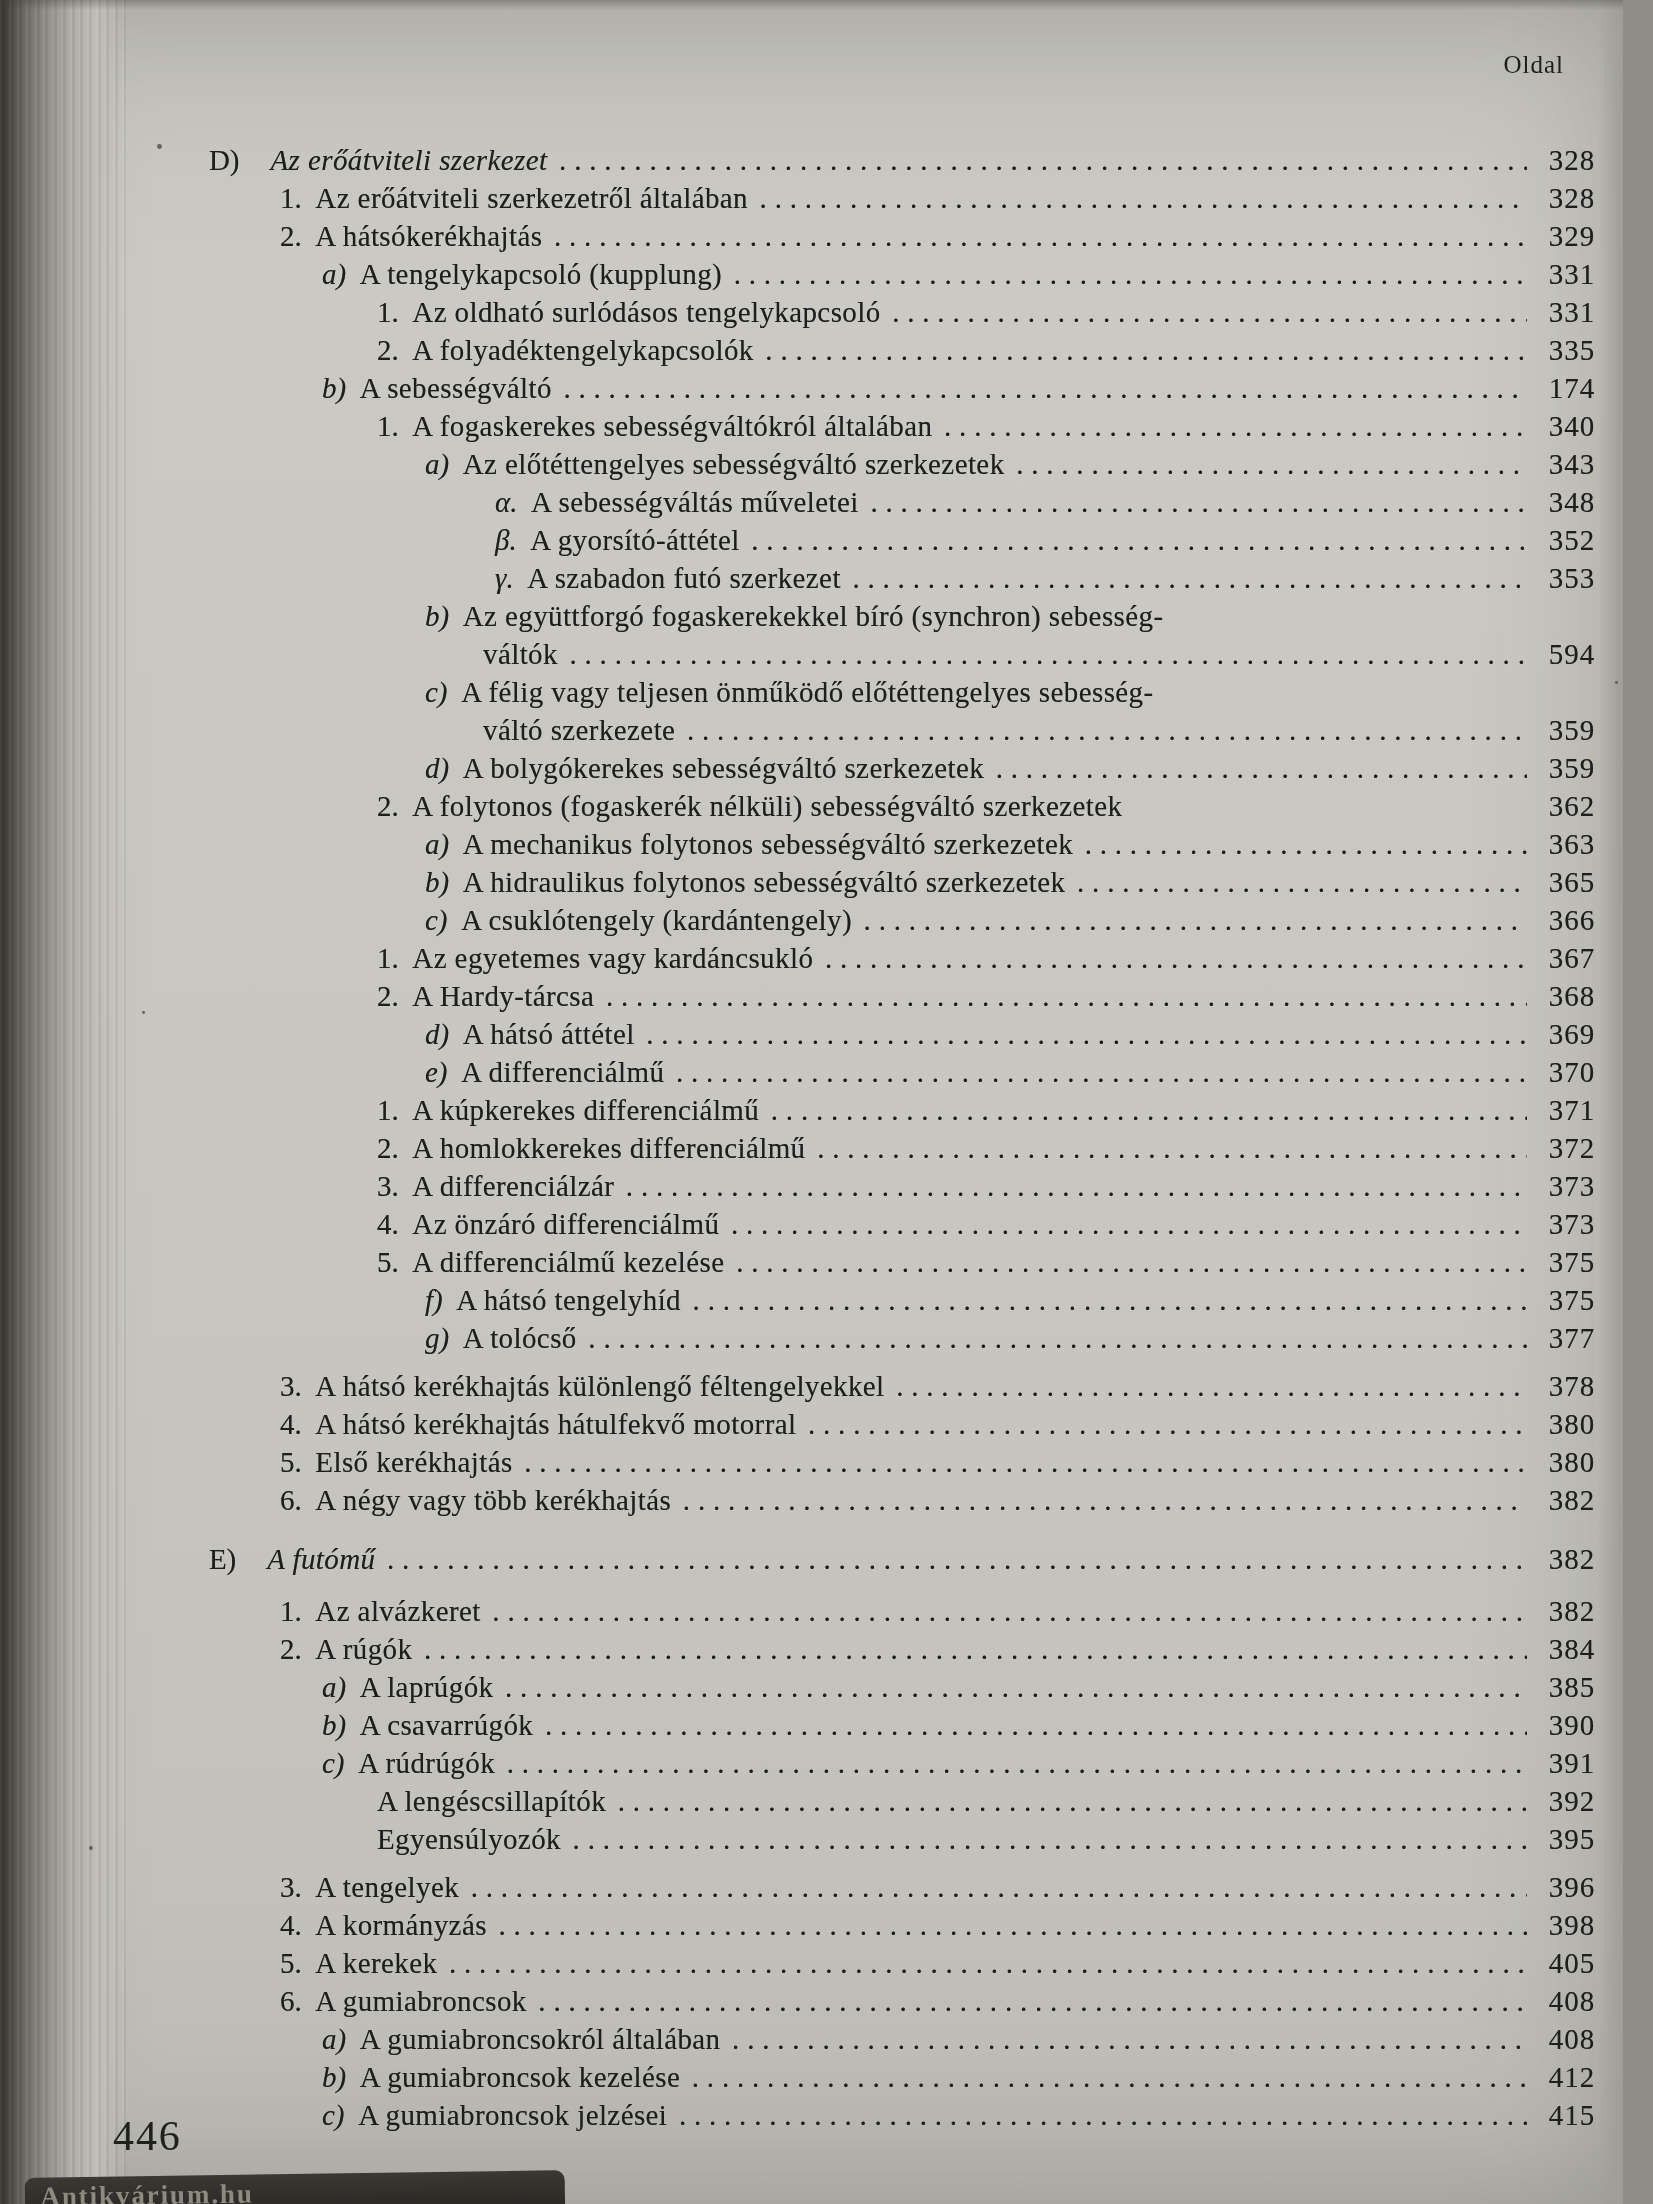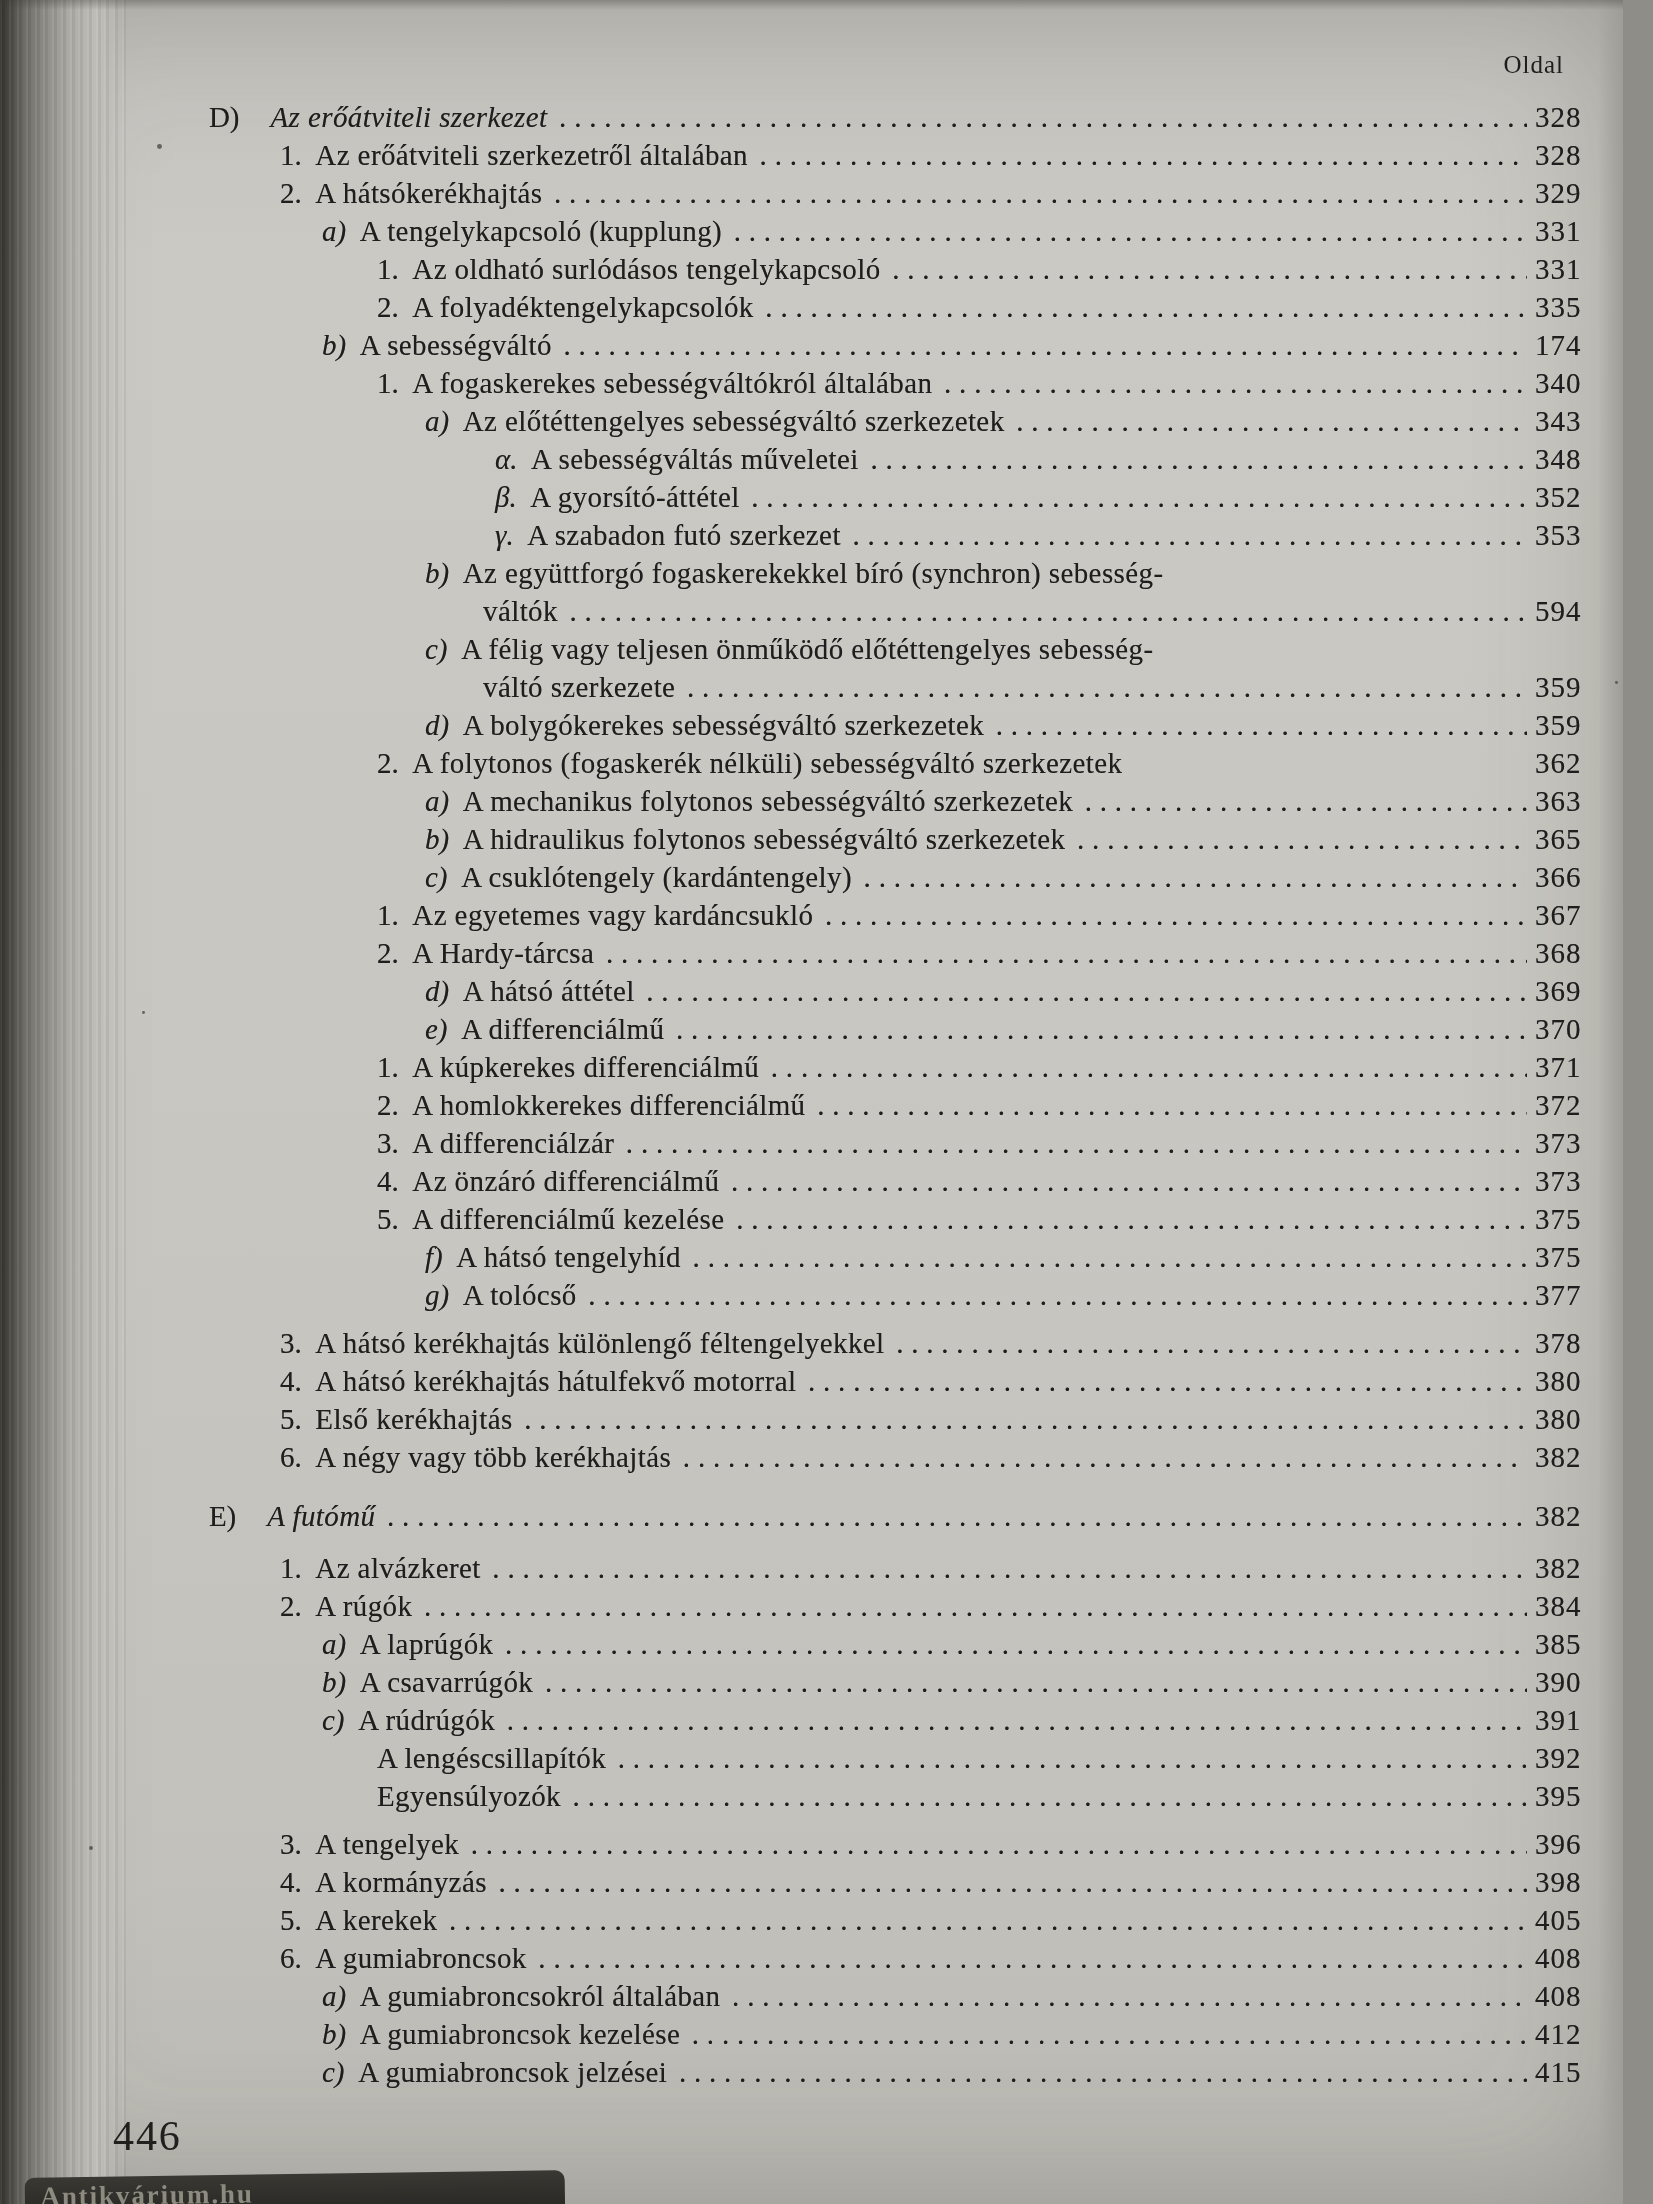--- a/index.html
+++ b/index.html
@@ -37,28 +37,28 @@
   .lvl0{padding-left:4.9px;}
   .lvl1{padding-left:76px;}
   .lvl2{padding-left:118px;}
   .lvl3{padding-left:173px;}
   .lvl4{padding-left:221px;}
   .lvl5{padding-left:291px;}
   .row.cont{padding-left:279px;}
   .marker{margin-right:13.6px;}
   .marker.heading{margin-right:31px;}
   .it{font-style:italic;}
-  .text{letter-spacing:0.4px;}
+  .text{letter-spacing:0.4px;margin-top:43px;}
   .dots{flex:1 1 auto;overflow:hidden;white-space:nowrap;margin-left:11.6px;margin-right:7.8px;}
   .dots::before{
     content:"....................................................................................................";
     letter-spacing:7.8px;
   }
   .spacer{flex:1 1 auto;}
-  .pagenum{width:74px;text-align:left;letter-spacing:1px;flex:0 0 auto;}
+  .pagenum{width:74px;text-align:center;letter-spacing:1px;flex:0 0 auto;}
 
   .folio{position:absolute;left:113px;top:2112px;font-size:42px;letter-spacing:1.9px;color:#20201e;}
   .stamp{
     position:absolute;left:25px;top:2174px;width:524px;height:54px;
     background:linear-gradient(180deg,#3a3833,#201f1b);border-radius:9.7px;
     transform:rotate(-0.8deg);color:#8d8b7f;font-size:27px;font-weight:bold;
     display:flex;align-items:flex-start;padding:3.9px 0 0 15.5px;letter-spacing:1.9px;overflow:hidden;
   }
   .speck{position:absolute;border-radius:50%;background:rgba(70,68,62,0.75);}
   .speck.s1{left:157px;top:144px;width:4.9px;height:4.9px;}

